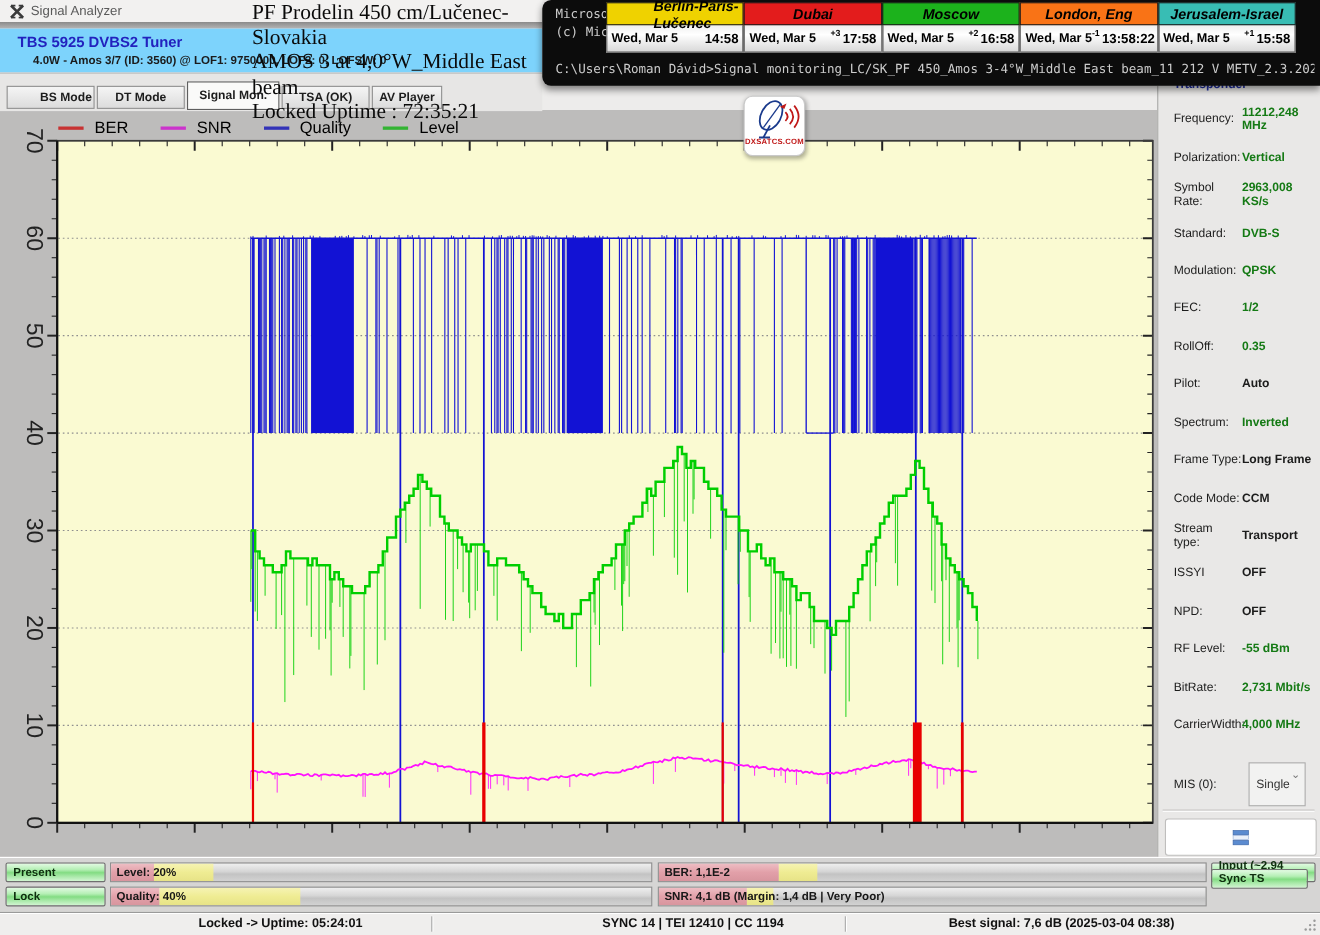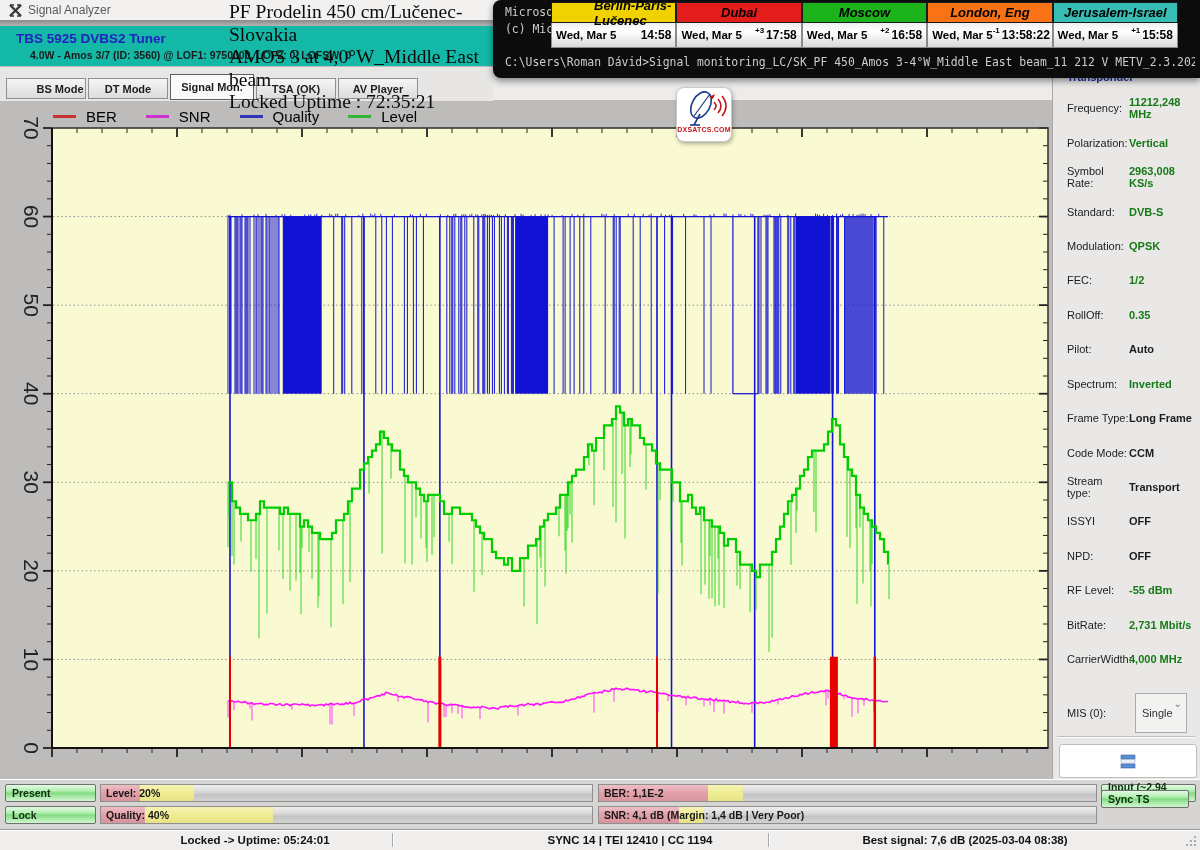--- a/index.html
+++ b/index.html
@@ -7,21 +7,21 @@
        font-family:"Liberation Sans",sans-serif;}
 
   
   .top-chrome{position:absolute;left:0;top:0;width:493px;height:100px;background:#EDECEB;z-index:2;}
   .titlebar{position:absolute;left:0;top:0;width:493px;height:20px;background:#F2F1F0;
             border-bottom:1px solid #D8D7D6;display:flex;align-items:center;}
   .titlebar .app-ico{width:13px;height:13px;margin:0 6px 0 9px;}
   .titlebar .ttl{font-size:12px;color:#5a5a5a;}
   .dark-strip{position:absolute;left:0;top:20px;width:493px;height:6px;
               background:linear-gradient(180deg,#8a8a8a,#b5b5b5);}
-  .tuner-panel{position:absolute;left:0;top:26px;width:493px;height:40px;background:#14b8a6;}
+  .tuner-panel{position:absolute;left:0;top:26px;width:493px;height:40px;background:#7dd3fc;}
   .tuner-name{position:absolute;left:16px;top:5px;font-size:13.5px;font-weight:bold;color:#2222BE;}
   .tuner-sub{position:absolute;left:30px;top:23px;font-size:10.5px;font-weight:bold;color:#1b1b1b;}
   .tabbar{position:absolute;left:0;top:66px;width:493px;height:34px;background:#E7E6E5;
           border-top:1px solid #bdbdbd;}
   .tab{position:absolute;top:11px;height:21px;box-sizing:border-box;border:1px solid #8f8f8f;
        background:linear-gradient(180deg,#F5F5F5,#DCDCDC);font-size:11px;font-weight:bold;color:#1d1d1d;
        display:flex;align-items:center;justify-content:center;}
   .tab.active{top:7px;height:26px;background:#FAFAF9;border:1px solid #5f5f5f;}
 
   
@@ -732,21 +732,21 @@
     <div class="dark-strip"></div>
     <div class="tuner-panel">
       <div class="tuner-name">TBS 5925 DVBS2 Tuner</div>
       <div class="tuner-sub">4.0W - Amos 3/7 (ID: 3560) @ LOF1: 9750000, LOF2: 0, LOFSW: 0</div>
     </div>
     <div class="tabbar">
         <div class="tab" style="left: 6px; width: 80px; padding-left: 28px;">BS Mode</div>
         <div class="tab" style="left: 88px; width: 80px;">DT Mode</div>
         <div class="tab active" style="left: 170px; width: 84px;">Signal Mon.</div>
         <div class="tab" style="left: 256px; width: 80px;">TSA (OK)</div>
-        <div class="tab" style="left: 338px; width: 80px;">AV Player</div>
+        <div class="tab" style="left: 338px; width: 64px;">AV Player</div>
       </div>
   </div>
 
   <div class="serif-overlay">
     <div>PF Prodelin 450 cm/Lučenec-Slovakia</div>
     <div>AMOS 3 at 4,0°W_Middle East beam</div>
     <div>Locked Uptime : 72:35:21</div>
   </div>
 
   <div class="right-panel">

